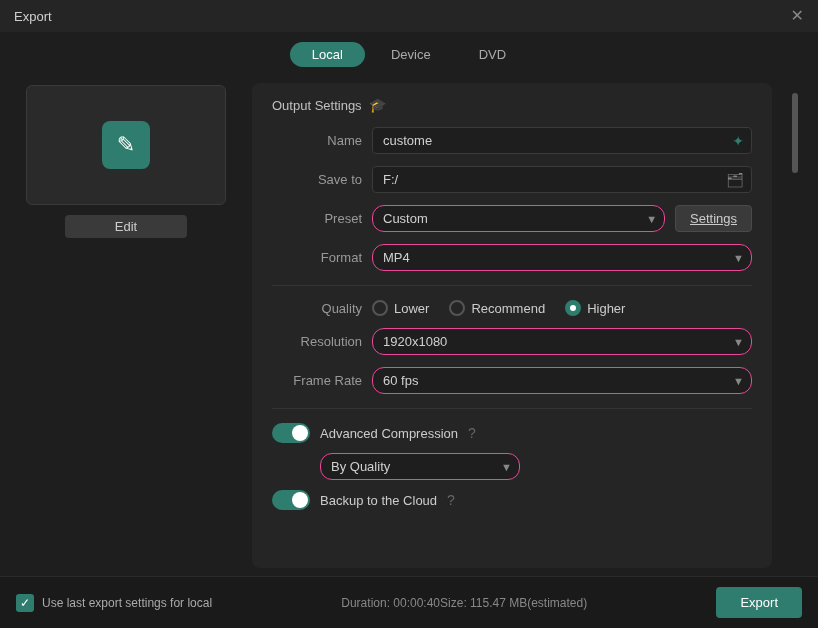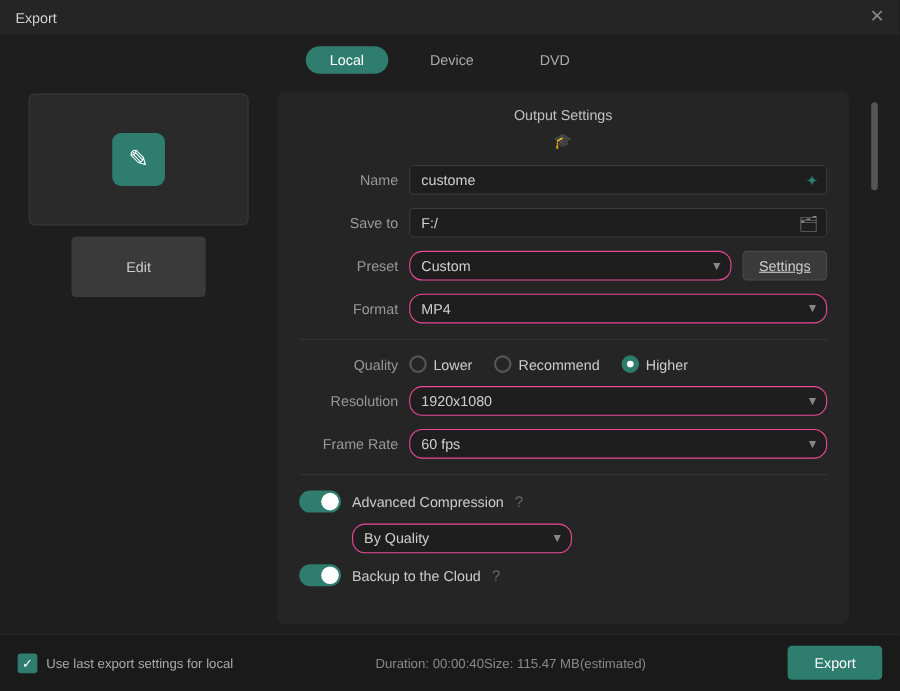--- a/index.html
+++ b/index.html
@@ -36,21 +36,21 @@
       font-size: 16px;
       cursor: pointer;
       line-height: 1;
       padding: 0;
     }
 
     
     .tab-bar {
       display: flex;
       justify-content: center;
-      gap: 16px;
+      gap: 4px;
       padding: 10px 0 8px 0;
       background: #1e1e1e;
       flex-shrink: 0;
     }
     .tab {
       padding: 5px 22px;
       border-radius: 16px;
       cursor: pointer;
       font-size: 13px;
       color: #aaa;
@@ -99,21 +99,21 @@
       display: flex;
       align-items: center;
       justify-content: center;
       color: #fff;
       font-size: 22px;
     }
     .edit-btn {
       background: #3a3a3a;
       border: none;
       color: #ccc;
-      padding: 20px 50px;
+      padding: 4px 50px;
       border-radius: 4px;
       cursor: pointer;
       font-size: 13px;
     }
 
     
     .right-panel {
       flex: 1;
       background: #252525;
       border-radius: 8px;
@@ -145,21 +145,20 @@
       top: 10px;
     }
 
     .section-title {
       font-size: 13px;
       color: #c0c0c0;
       margin-bottom: 14px;
       display: flex;
       align-items: center;
       gap: 8px;
-      flex-direction: column;
     }
     .section-title .info-icon {
       color: #2e7d6e;
       font-size: 14px;
     }
 
     .form-row {
       display: flex;
       align-items: center;
       margin-bottom: 12px;

